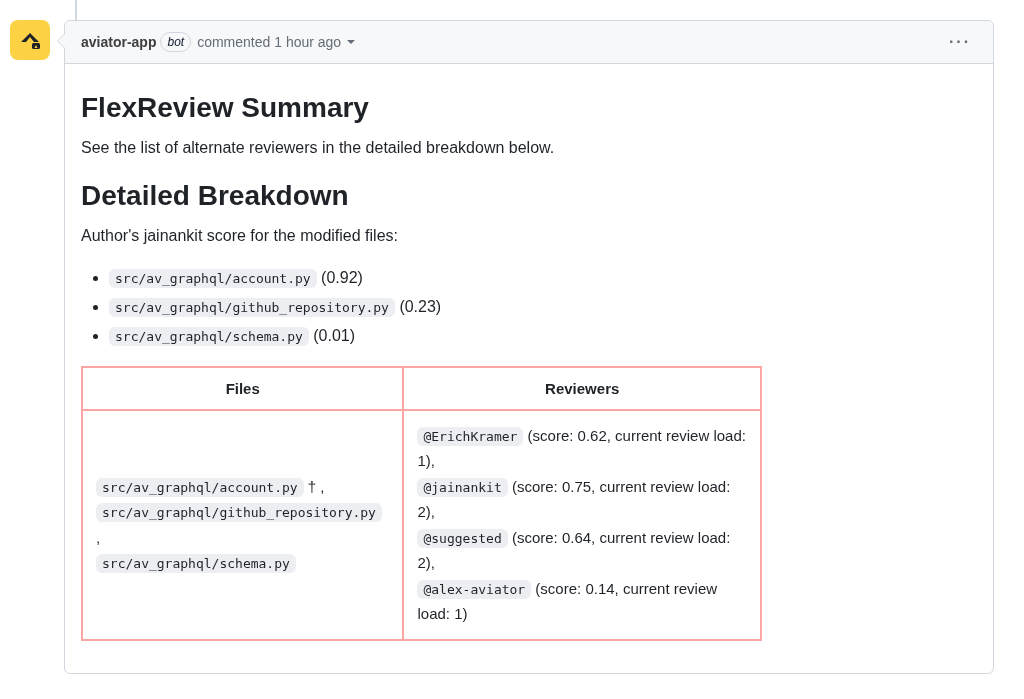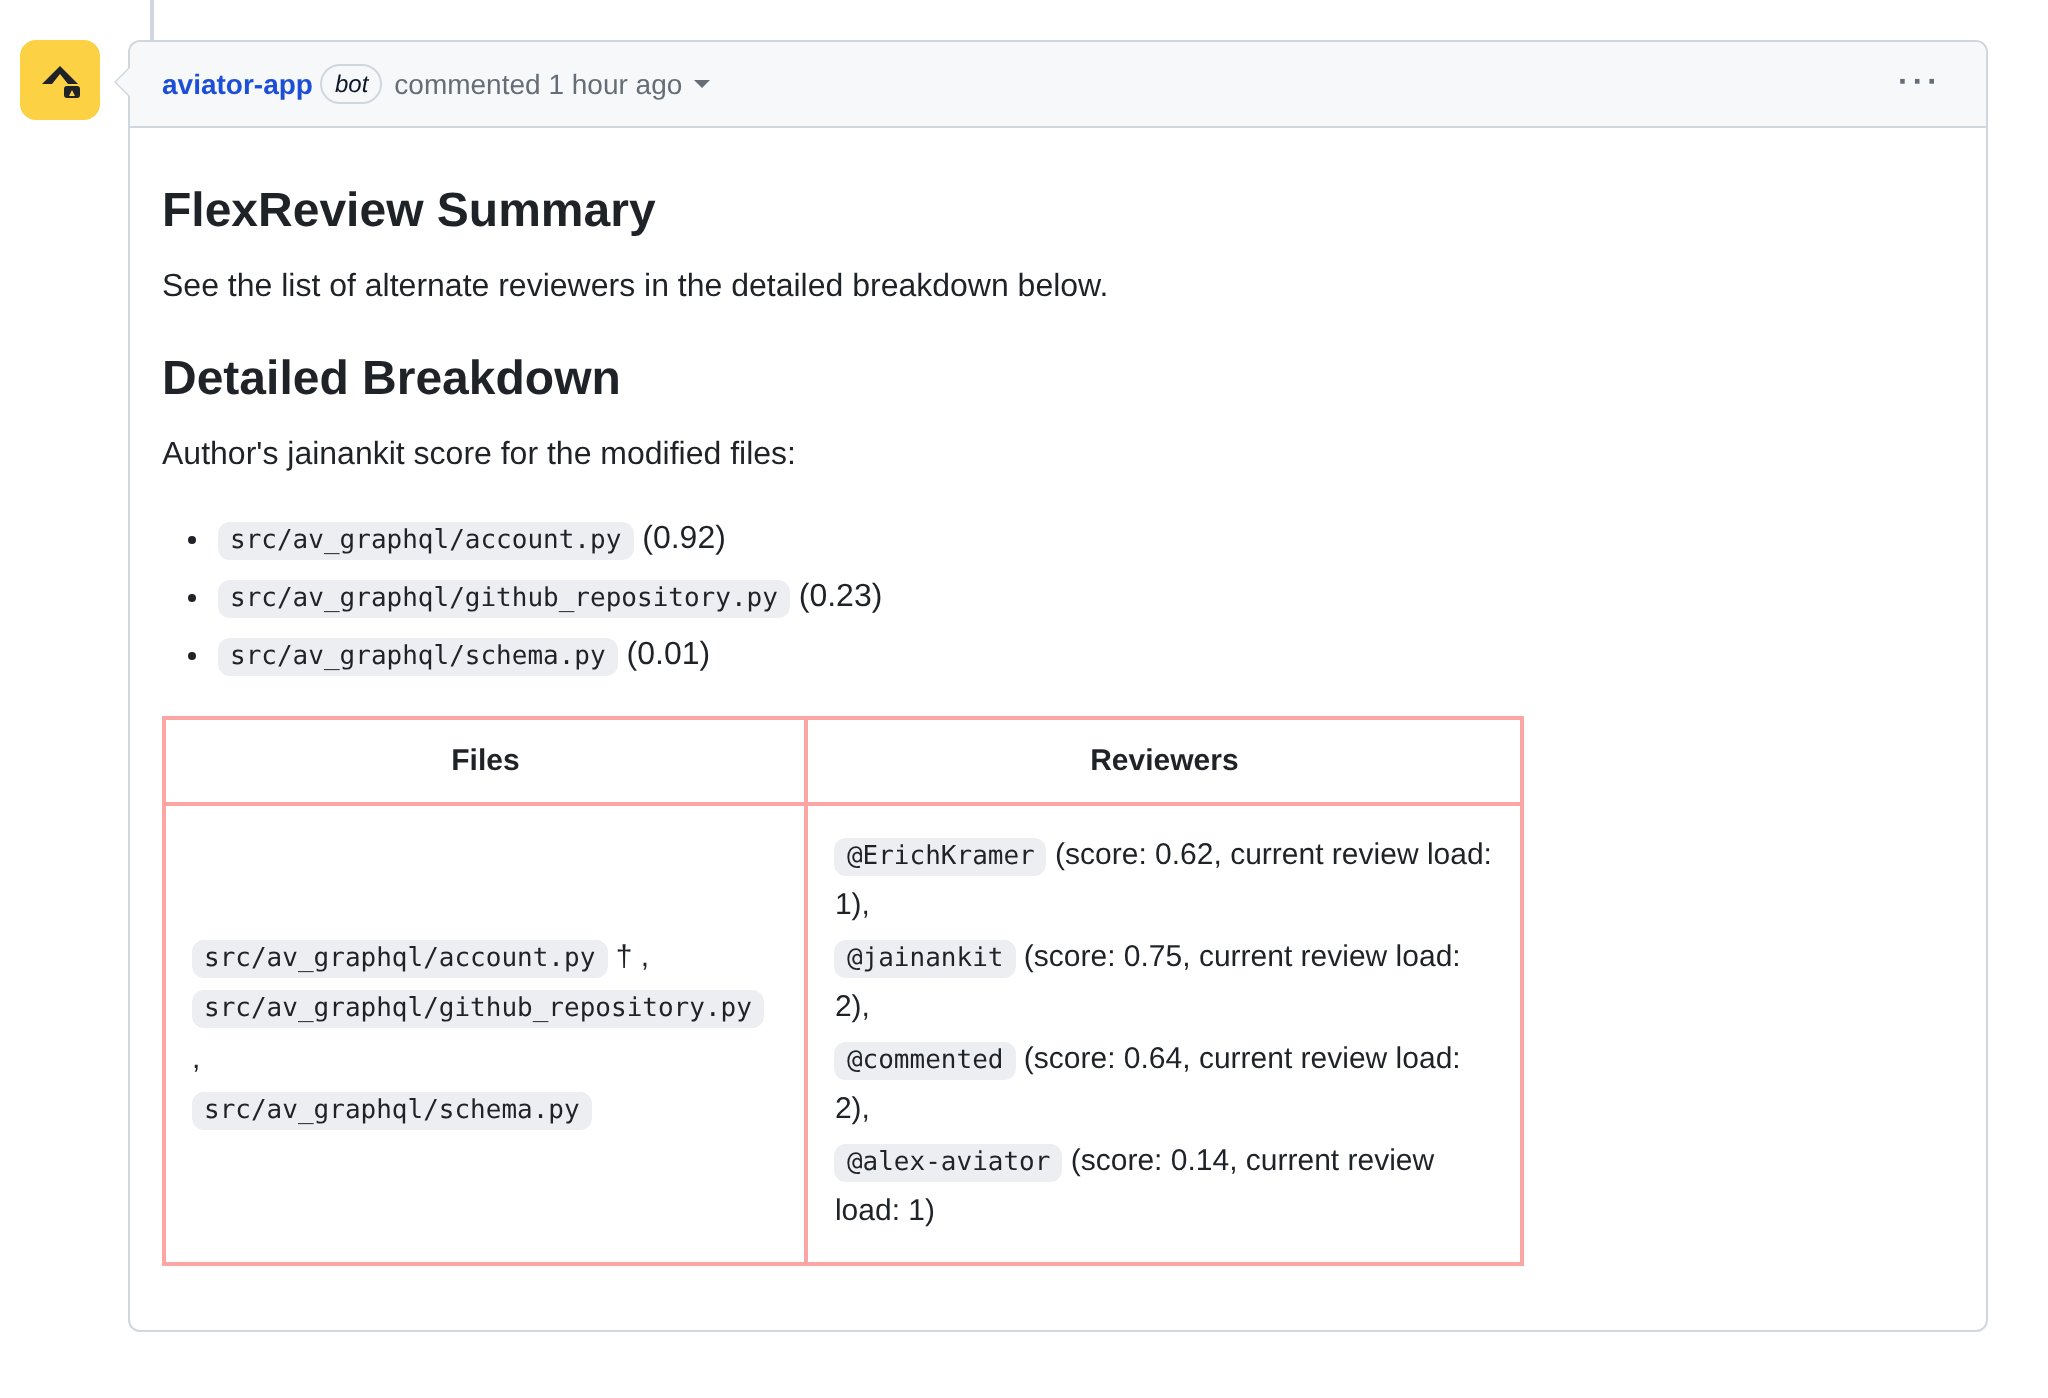--- a/index.html
+++ b/index.html
@@ -71,21 +71,21 @@
   }
   .comment-caret::after {
     content: "";
     position: absolute;
     left: 1px;
     top: -7px;
     border-top: 7px solid transparent;
     border-bottom: 7px solid transparent;
     border-right: 7px solid #f6f8fa;
   }
-  .author-name { font-weight: 600; color: #1d4ed8; margin-right: 4px; }
+  .author-name { font-weight: 600; color: #404040; margin-right: 4px; }
   .bot-badge {
     border: 1px solid #d0d7de;
     border-radius: 40px;
     padding: 0 6px;
     font-size: 12px;
     color: #0f172a;
     margin-right: 6px;
     line-height: 18px;
     font-style: italic;
   }
@@ -109,21 +109,21 @@
     border-right: 4px solid transparent;
     border-top: 4px solid #656d76;
     margin-left: 6px;
     display: inline-block;
     vertical-align: middle;
   }
   .comment-body {
     padding: 8px 16px 16px 16px;
   }
   h2 {
-    font-size: 24px;
+    font-size: 28px;
     margin: 20px 0 12px 0;
     font-weight: 600;
   }
   p { margin: 0 0 16px 0; line-height: 1.5; font-size: 16px; }
   ul { margin: 0 0 16px 0; padding-left: 28px; }
   li { margin: 2px 0; font-size: 16px; line-height: 1.7; }
   code, .code {
     background: #eceef1;
     border-radius: 6px;
     padding: 2px 6px;
@@ -197,21 +197,21 @@
         <tbody>
           <tr>
             <td id="files-cell" class="files-cell">
                 <div class="reviewer-line"><code>src/av_graphql/account.py</code><span> † ,</span></div>
                 <div class="reviewer-line"><code>src/av_graphql/github_repository.py</code><span> ,</span></div>
                 <div class="reviewer-line"><code>src/av_graphql/schema.py</code><span></span></div>
               </td>
             <td id="reviewers-cell">
                 <div class="reviewer-line"><code>@ErichKramer</code><span> (score: 0.62, current review load: 1),</span></div>
                 <div class="reviewer-line"><code>@jainankit</code><span> (score: 0.75, current review load: 2),</span></div>
-                <div class="reviewer-line"><code>@commented</code><span> (score: 0.64, current review load: 2),</span></div>
+                <div class="reviewer-line"><code>@suggested</code><span> (score: 0.64, current review load: 2),</span></div>
                 <div class="reviewer-line"><code>@alex-aviator</code><span> (score: 0.14, current review load: 1)</span></div>
               </td>
           </tr>
         </tbody>
       </table>
 
     </div>
   </div>
 </div>
 

